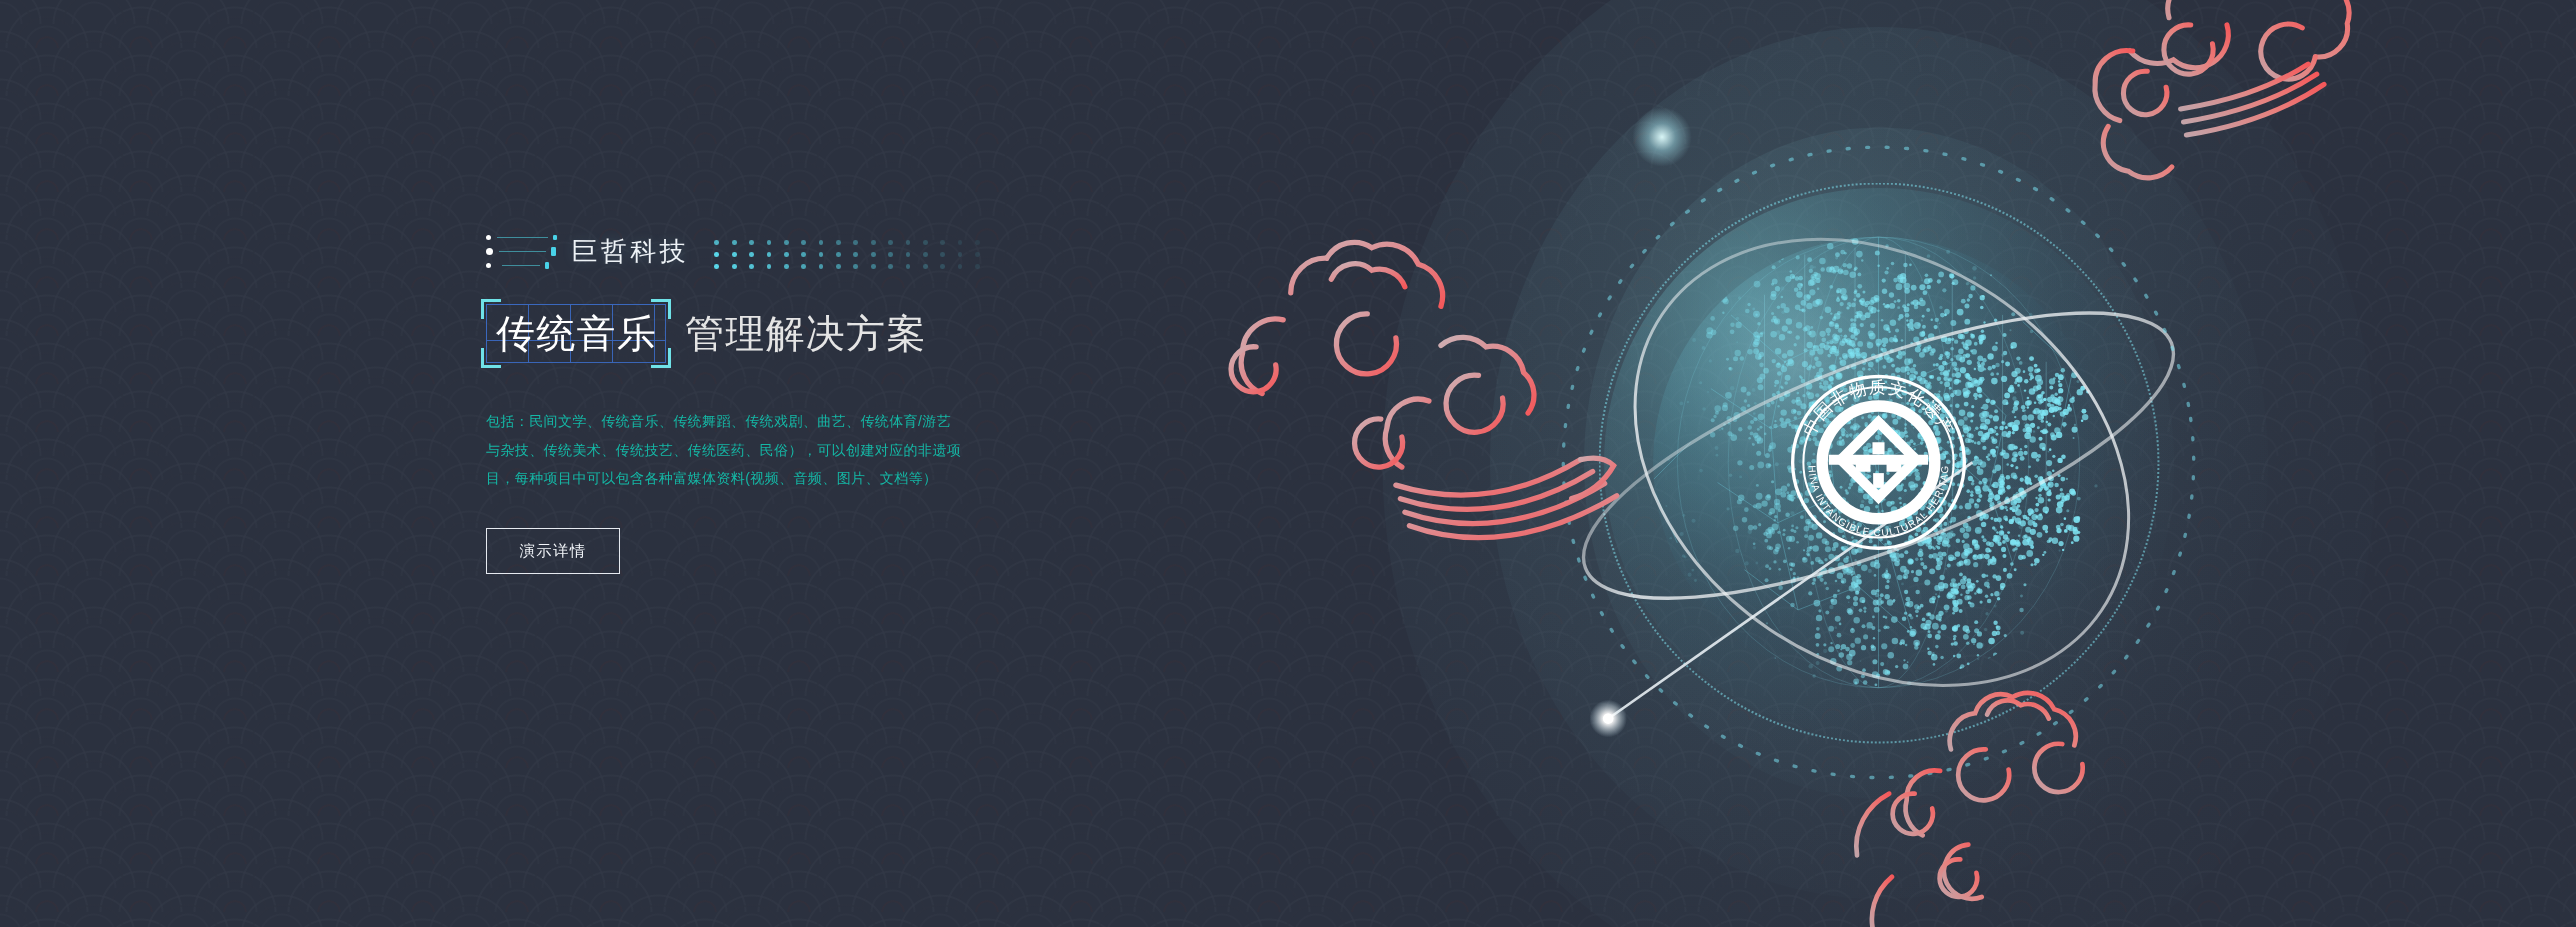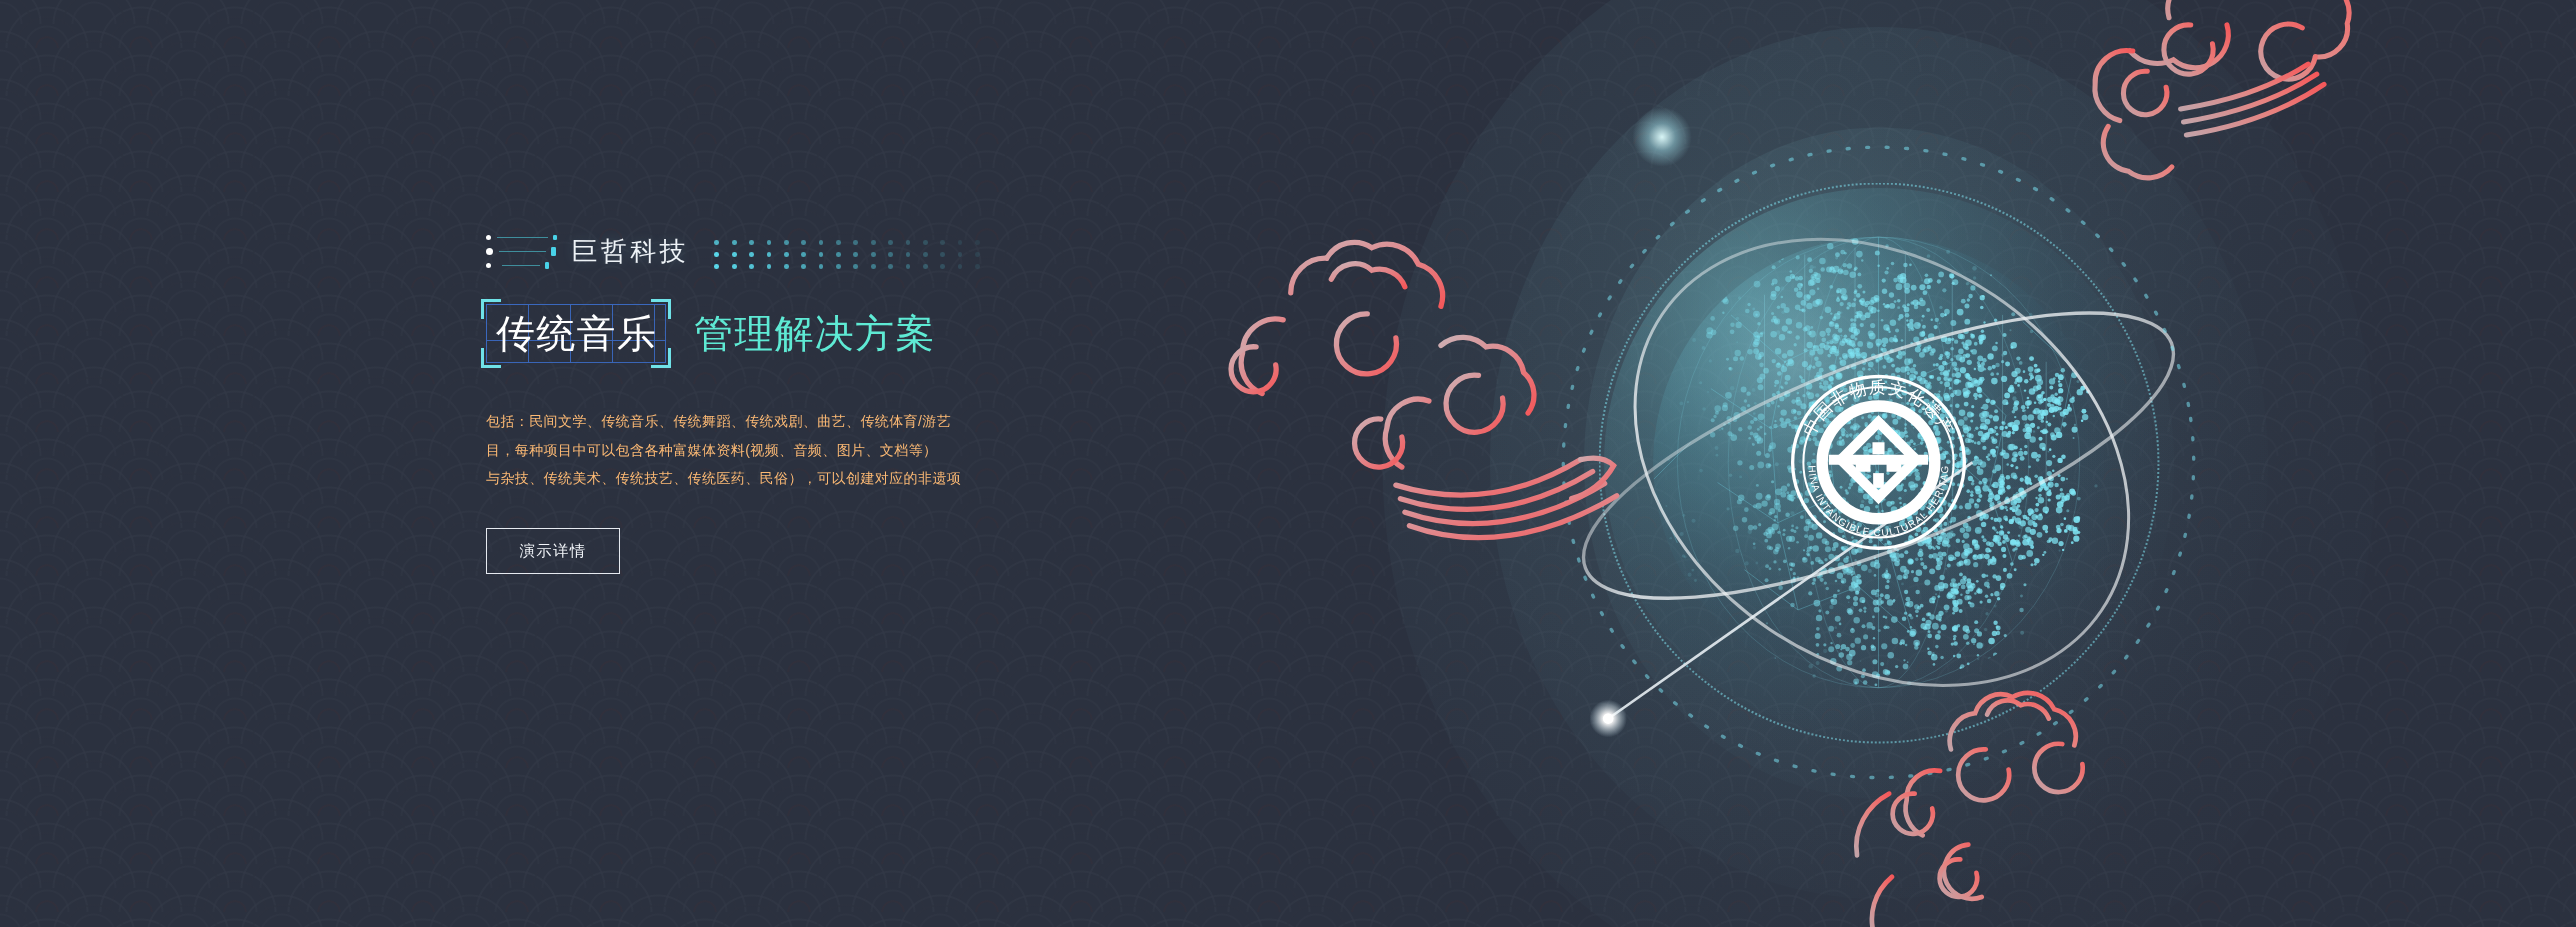--- a/index.html
+++ b/index.html
@@ -137,28 +137,28 @@
   .corner.tl { left:-4.7px;  top:-4.7px;    border-left-width:3.4px; border-top-width:3.4px; }
   .corner.tr { right:-4.7px; top:-4.7px;    border-right-width:3.4px; border-top-width:3.4px; }
   .corner.bl { left:-4.7px;  bottom:-4.7px; border-left-width:3.4px; border-bottom-width:3.4px; }
   .corner.br { right:-4.7px; bottom:-4.7px; border-right-width:3.4px; border-bottom-width:3.4px; }
   #hiText {
     position:relative;
     color:#ffffff; font-size:39px; font-weight:400; letter-spacing:1.3px;
     line-height:1;
   }
   #headTail {
-    color:#5eead4; font-size:39px; font-weight:400; letter-spacing:1.3px;
-    margin-left:28px; line-height:1;
+    color:#e5e5e5; font-size:39px; font-weight:400; letter-spacing:1.3px;
+    margin-left:19px; line-height:1;
   }
 
   
   #desc {
     margin-top:44px;
-    color:#fdba74;
+    color:#14b8a6;
     font-size:14px;
     line-height:2.05;
     letter-spacing:0.4px;
     max-width:678px;
   }
   #desc div { white-space:nowrap; }
 
   
   #cta {
     margin-top:35px;
@@ -2771,22 +2771,22 @@
         <span class="corner bl"></span>
         <span class="corner br"></span>
         <span id="hiText">传统音乐</span>
       </span>
       <span id="headTail">管理解决方案</span>
     </h1>
 
     
     <div id="desc">
       <div>包括：民间文学、传统音乐、传统舞蹈、传统戏剧、曲艺、传统体育/游艺</div>
+      <div>与杂技、传统美术、传统技艺、传统医药、民俗），可以创建对应的非遗项</div>
       <div>目，每种项目中可以包含各种富媒体资料(视频、音频、图片、文档等）</div>
-      <div>与杂技、传统美术、传统技艺、传统医药、民俗），可以创建对应的非遗项</div>
     </div>
 
     
     <div id="cta">演示详情</div>
 
   </div>
 </div>
 
 
 </body></html>

